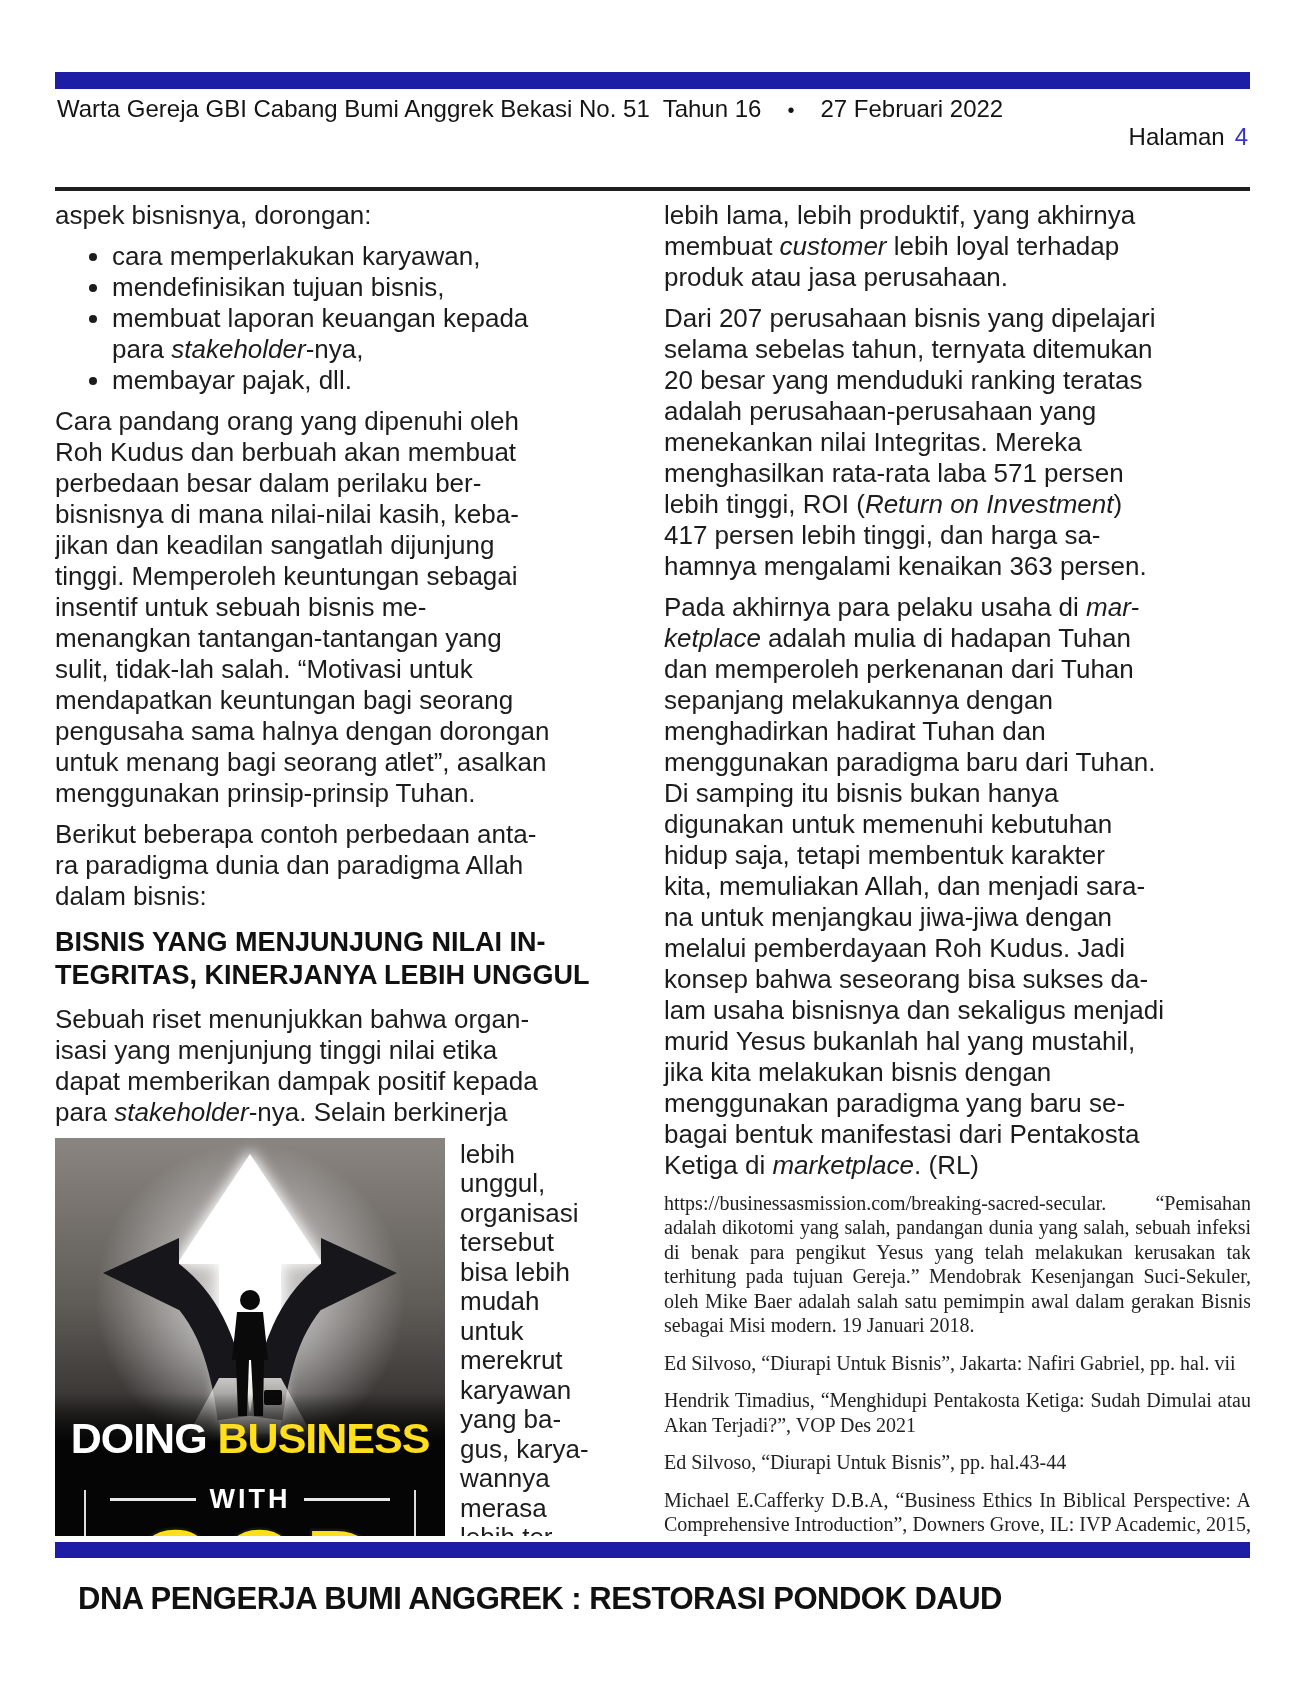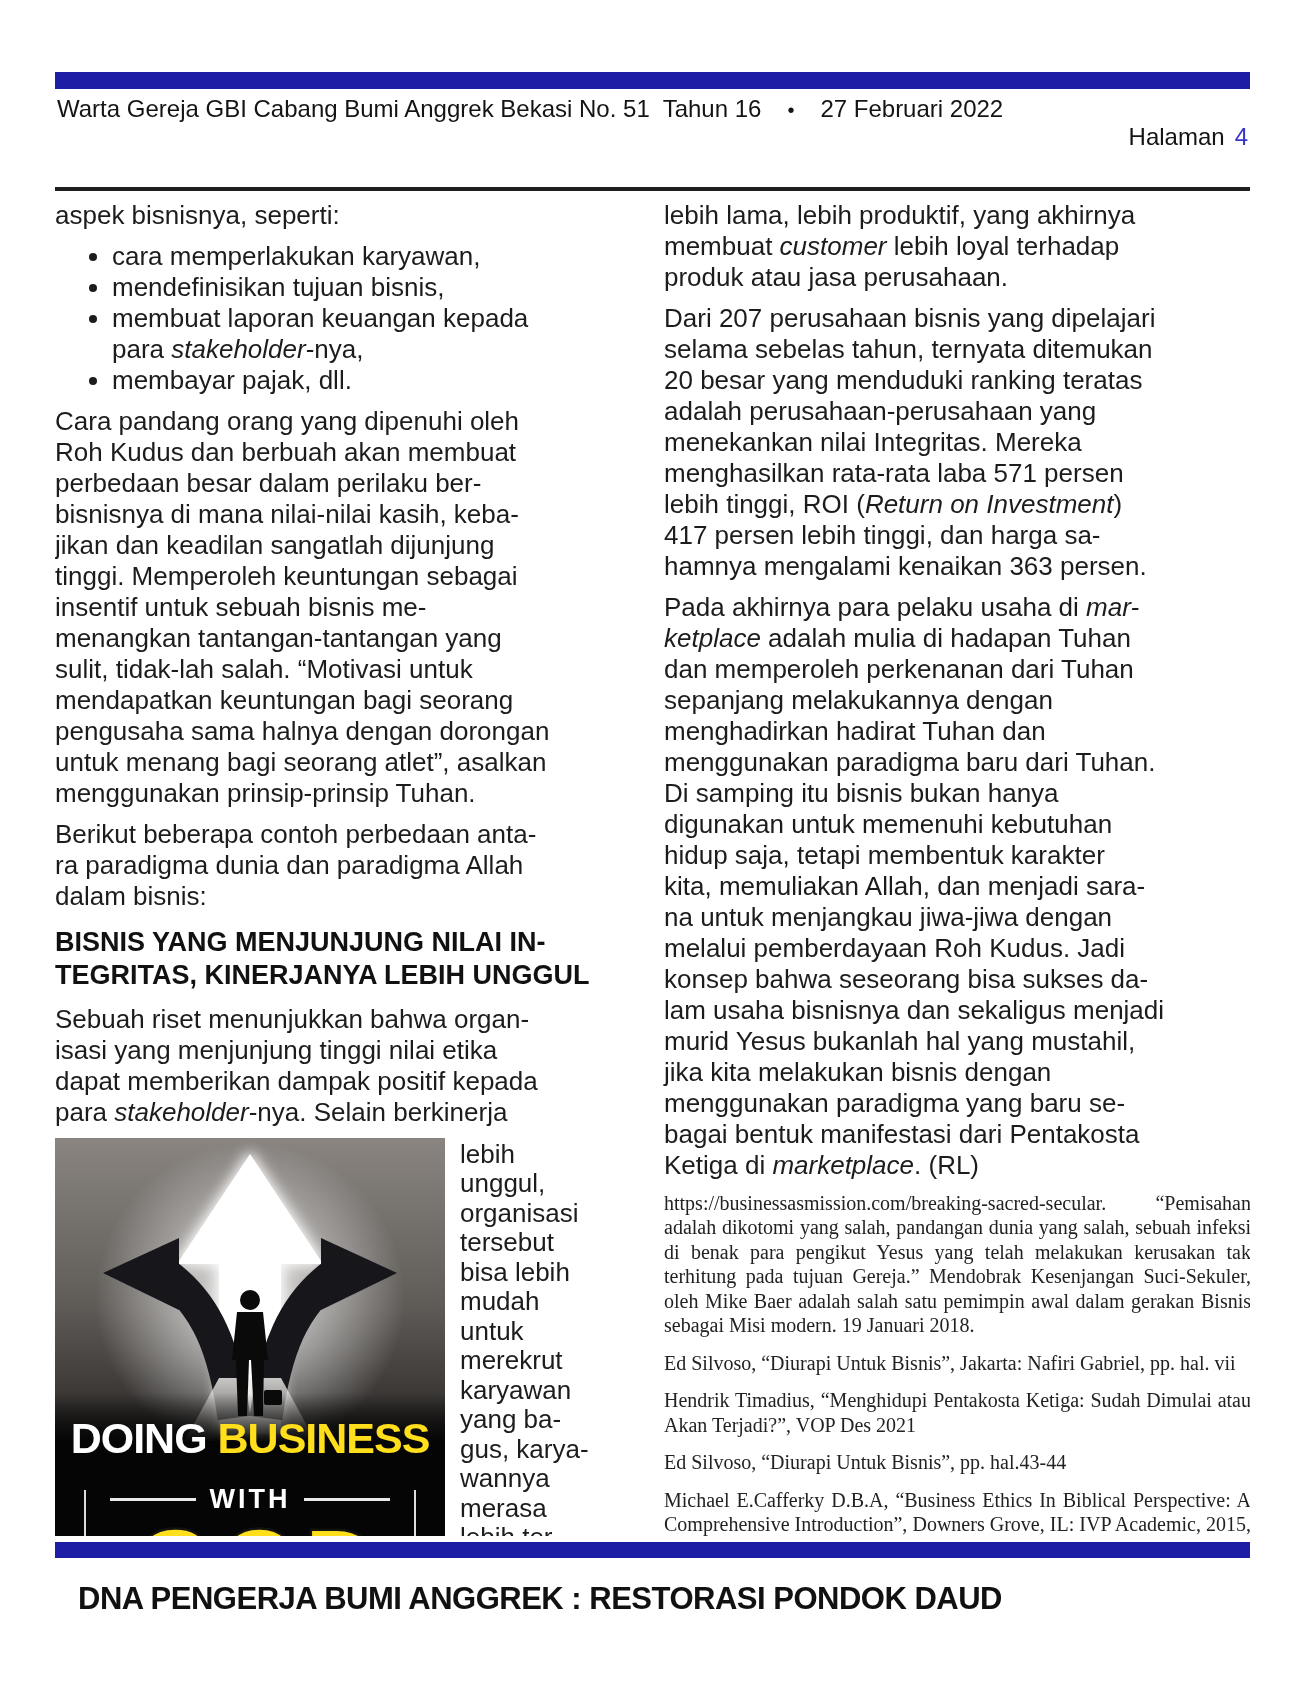--- a/index.html
+++ b/index.html
@@ -88,21 +88,21 @@
       <span>Halaman</span><span class="page-num">4</span>
     </div>
   </div>
 
   <div class="header-rule"></div>
 
   <div class="columns">
 
     <div class="col">
       <div id="left-blocks">
-          <div class="blk p"><span>aspek bisnisnya, seperti:</span></div>
+          <div class="blk p"><span>aspek bisnisnya, dorongan:</span></div>
           <ul class="bullets">
             <li><span>cara memperlakukan karyawan,</span></li>
             <li><span>mendefinisikan tujuan bisnis,</span></li>
             <li><span>membuat laporan keuangan kepada
 para </span><em>stakeholder</em><span>-nya,</span></li>
             <li><span>membayar pajak, dll.</span></li>
           </ul>
           <div class="blk p"><span>Cara pandang orang yang dipenuhi oleh
 Roh Kudus dan berbuah akan membuat
 perbedaan besar dalam perilaku ber-

